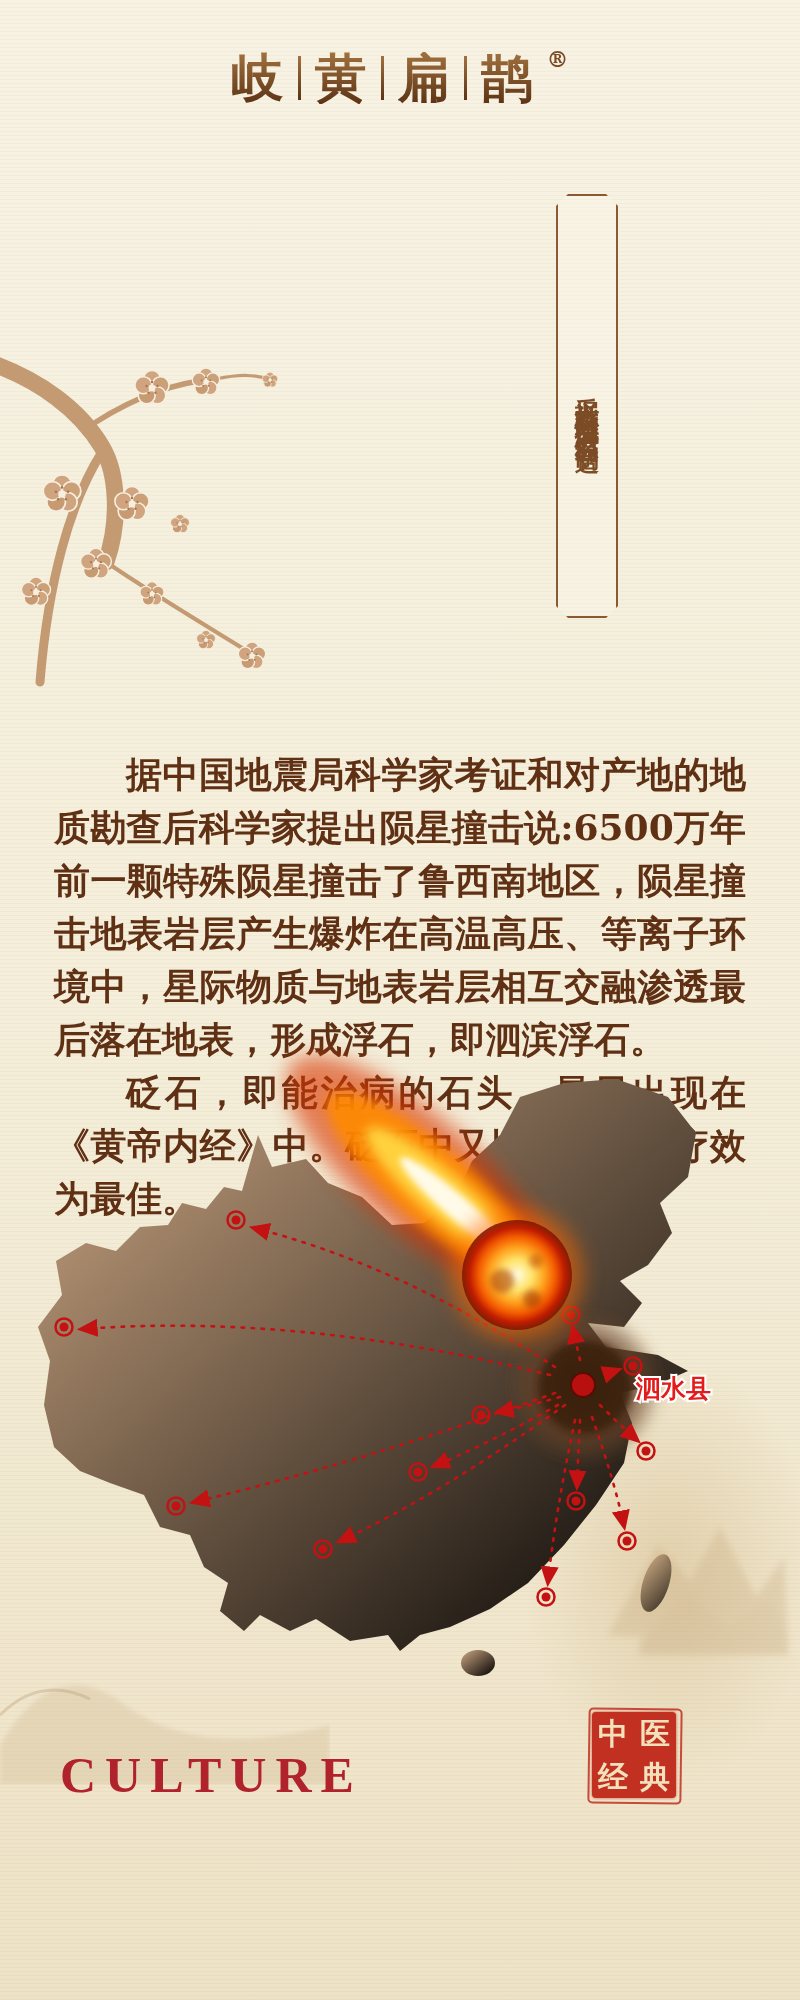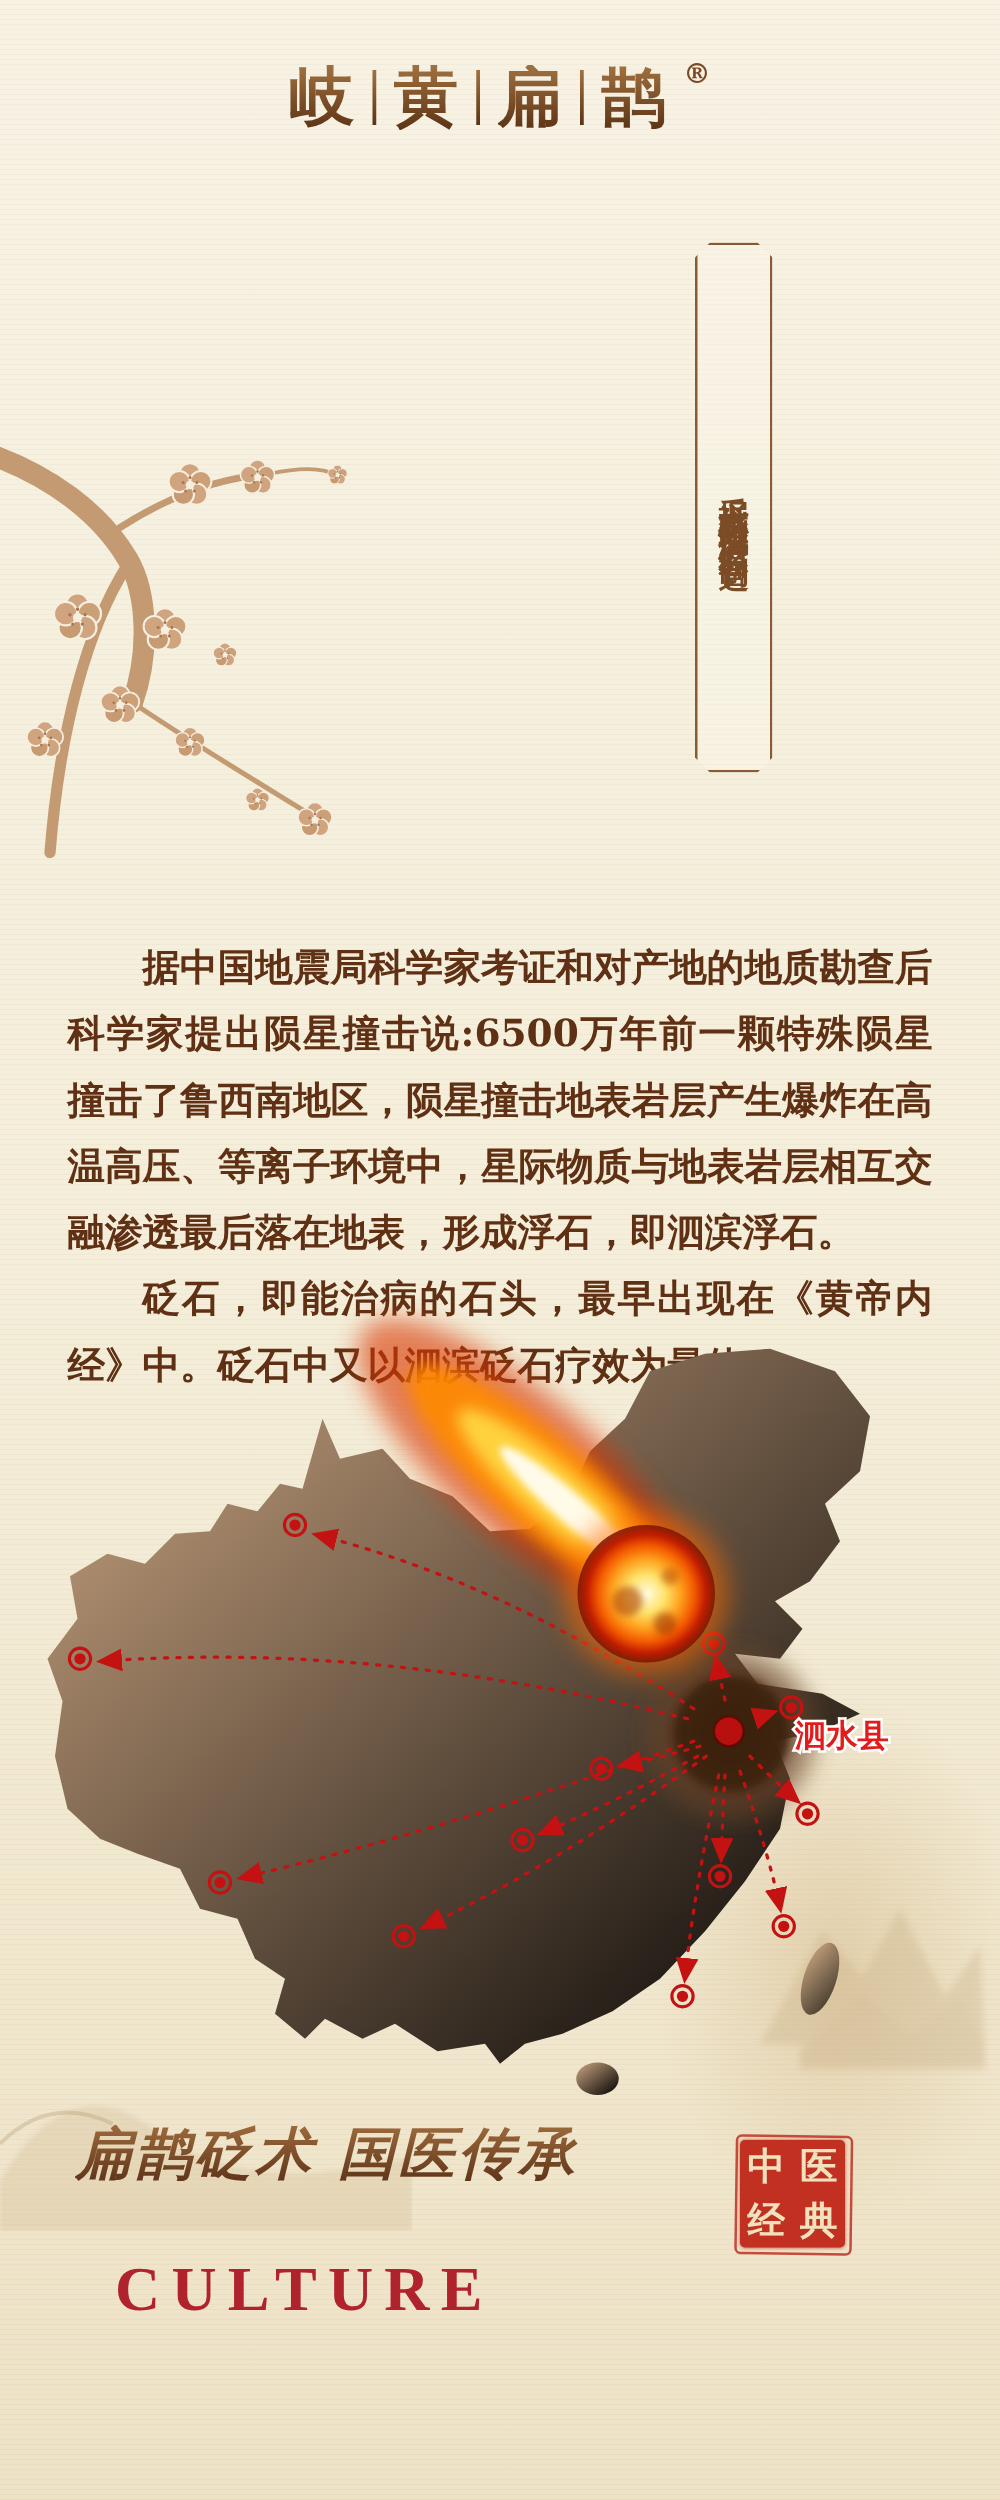--- a/index.html
+++ b/index.html
@@ -49,21 +49,21 @@
     display:flex;align-items:center;justify-content:center;
     background:rgba(255,252,240,.25);
   }
   .side-box span{
     writing-mode:vertical-rl;text-orientation:upright;
     font-size:24px;font-weight:bold;letter-spacing:4px;color:#7c4c26;line-height:1;
   }
   
   .body-copy{
     position:absolute;left:54px;top:748px;width:692px;
-    font-size:30px;line-height:53px;font-weight:bold;color:#5f3014;
+    font-size:36px;line-height:53px;font-weight:bold;color:#5f3014;
     text-align:justify;
   }
   .body-copy p{margin:0;text-indent:2em;}
   
   .blossoms{position:absolute;left:0;top:262px;}
   .map-wrap{position:absolute;left:20px;top:1075px;}
   .ink-left{position:absolute;left:0;top:1595px;}
   
   .slogan-cn{
     position:absolute;left:60px;top:1700px;font-size:45px;letter-spacing:3px;
@@ -71,21 +71,21 @@
     background:linear-gradient(180deg,#9c6a3c,#60351a);
     -webkit-background-clip:text;background-clip:text;color:transparent;
     line-height:1;
   }
   .slogan-en{
     position:absolute;left:60px;color:#b0222c;
     font-family:"Liberation Serif","DejaVu Serif",serif;
     font-size:50px;letter-spacing:9px;line-height:1;font-weight:bold;
   }
   .slogan-en.line1{top:1756px;}
-  .slogan-en.line2{top:1806px;margin-left:32px;}
+  .slogan-en.line2{top:1750px;}
   .seal{
     position:absolute;left:592px;top:1712px;width:84px;height:86px;
   }
   .seal .seal-outline{
     position:absolute;left:-4px;top:-4px;right:-6px;bottom:-6px;
     border:2px solid rgba(191,48,32,.85);border-radius:5px;transform:rotate(.8deg);
   }
   .seal .seal-fill{
     position:absolute;inset:0;background:#c13020;border-radius:4px;
     box-shadow:0 0 3px rgba(193,48,32,.8);
@@ -296,21 +296,20 @@
     </g>
 
     <text x="616" y="322" font-size="25" font-weight="bold" fill="#e31b1b" stroke="#ffffff" stroke-width="4" paint-order="stroke" font-family="'DejaVu Sans','Liberation Sans',sans-serif">泗水县</text>
   </svg>
 
   <svg class="ink-left" width="330" height="190" viewBox="0 0 330 190">
     <path d="M0,150 Q55,55 125,110 Q200,165 330,130 L330,190 L0,190 Z" fill="#cdb28a" opacity=".28" filter="blur(2px)"></path>
     <path d="M0,120 Q40,80 90,104" fill="none" stroke="#b89c72" stroke-width="3" opacity=".35"></path>
   </svg>
 
-  <div class="slogan-cn">扁鹊砭术 国医传承</div>
   <div class="slogan-en line2">CULTURE</div>
 
   <div class="seal">
     <div class="seal-outline"></div>
     <div class="seal-fill">
       <span>中</span>
       <span>医</span>
       <span>经</span>
       <span>典</span>
     </div>

